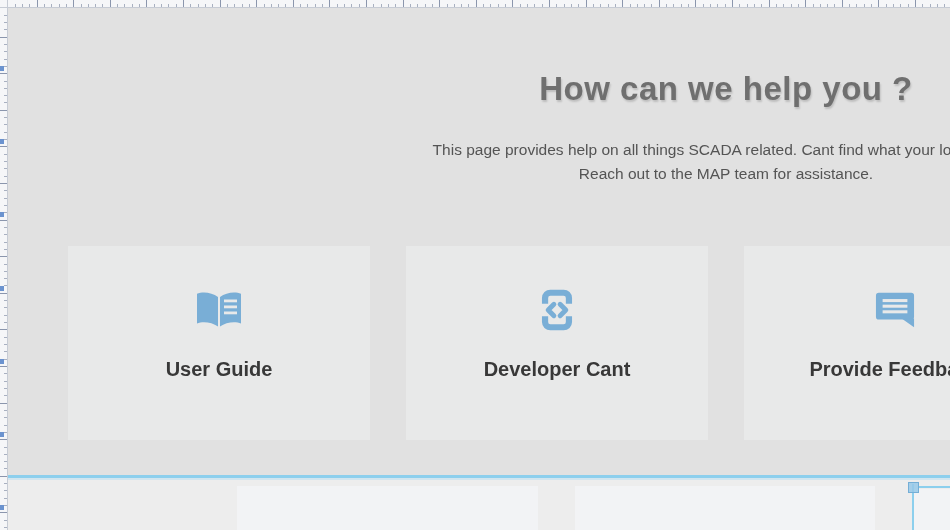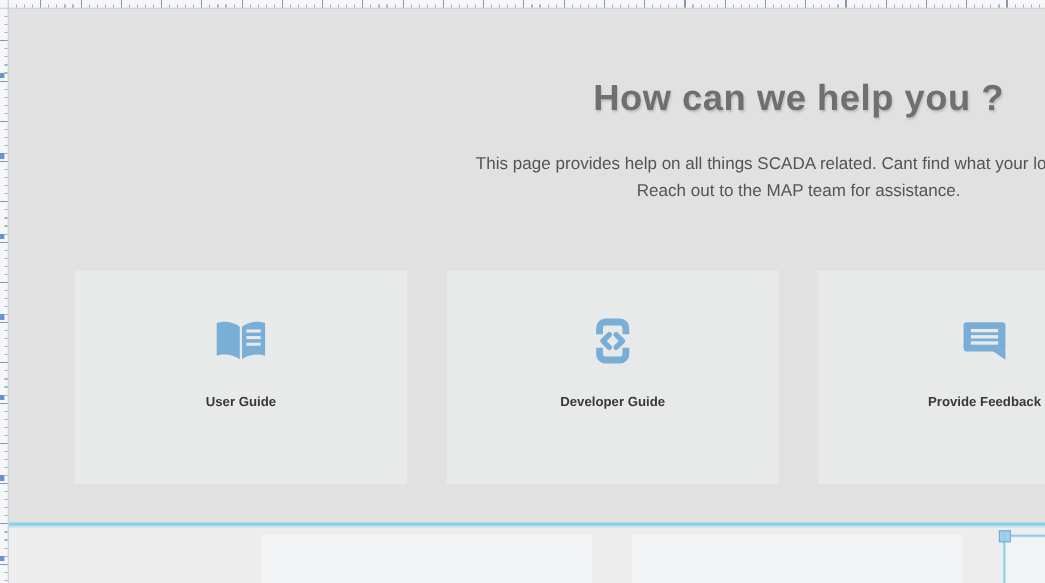--- a/index.html
+++ b/index.html
@@ -76,21 +76,21 @@
     background: #e8e9e9;
     display: flex; flex-direction: column; align-items: center;
     cursor: pointer;
   }
   .card-icon {
     margin-top: 40px; height: 48px; width: 60px;
     display: flex; align-items: center; justify-content: center;
   }
   .card-label {
     margin-top: 24px;
-    font-size: 12px; font-weight: bold; color: #383838;
+    font-size: 20px; font-weight: bold; color: #383838;
     white-space: nowrap;
   }
 
   
   .divider {
     position: absolute; top: 468px; left: 0; width: 1445px; height: 3px;
     background: #8ccfed;
     box-shadow: 0 2px 0 rgba(200,230,246,0.65);
   }
   .bottom-section {
@@ -154,21 +154,21 @@
 
       <div class="help-card">
         <div class="card-icon">
           <svg class="icon-svg" width="40" height="46" viewBox="0 0 44 52">
             <path d="M8.5 19 L8.5 12.5 A6 6 0 0 1 14.5 6.5 L29.5 6.5 A6 6 0 0 1 35.5 12.5 L35.5 19" fill="none" stroke="#79aed6" stroke-width="7"></path>
             <path d="M8.5 33 L8.5 39.5 A6 6 0 0 0 14.5 45.5 L29.5 45.5 A6 6 0 0 0 35.5 39.5 L35.5 33" fill="none" stroke="#79aed6" stroke-width="7"></path>
             <path d="M18.5 19.5 L12 26 L18.5 32.5" fill="none" stroke="#79aed6" stroke-width="5.5" stroke-linecap="round" stroke-linejoin="round"></path>
             <path d="M25.5 19.5 L32 26 L25.5 32.5" fill="none" stroke="#79aed6" stroke-width="5.5" stroke-linecap="round" stroke-linejoin="round"></path>
           </svg>
         </div>
-        <div class="card-label">Developer Guide</div>
+        <div class="card-label">Developer Cant</div>
       </div>
 
       <div class="help-card">
         <div class="card-icon">
           <svg class="icon-svg" width="40" height="38" viewBox="0 0 42 38">
             <path d="M4 1 L38 1 A3 3 0 0 1 41 4 L41 26 A3 3 0 0 1 38 29 L4 29 A3 3 0 0 1 1 26 L1 4 A3 3 0 0 1 4 1 Z" fill="#79aed6"></path>
             <polygon points="28,28 41,28 41,37" fill="#79aed6"></polygon>
             <rect x="8" y="7.5" width="26" height="3.2" fill="#e8e9e9"></rect>
             <rect x="8" y="13.4" width="26" height="3.2" fill="#e8e9e9"></rect>
             <rect x="8" y="19.3" width="26" height="3.2" fill="#e8e9e9"></rect>

